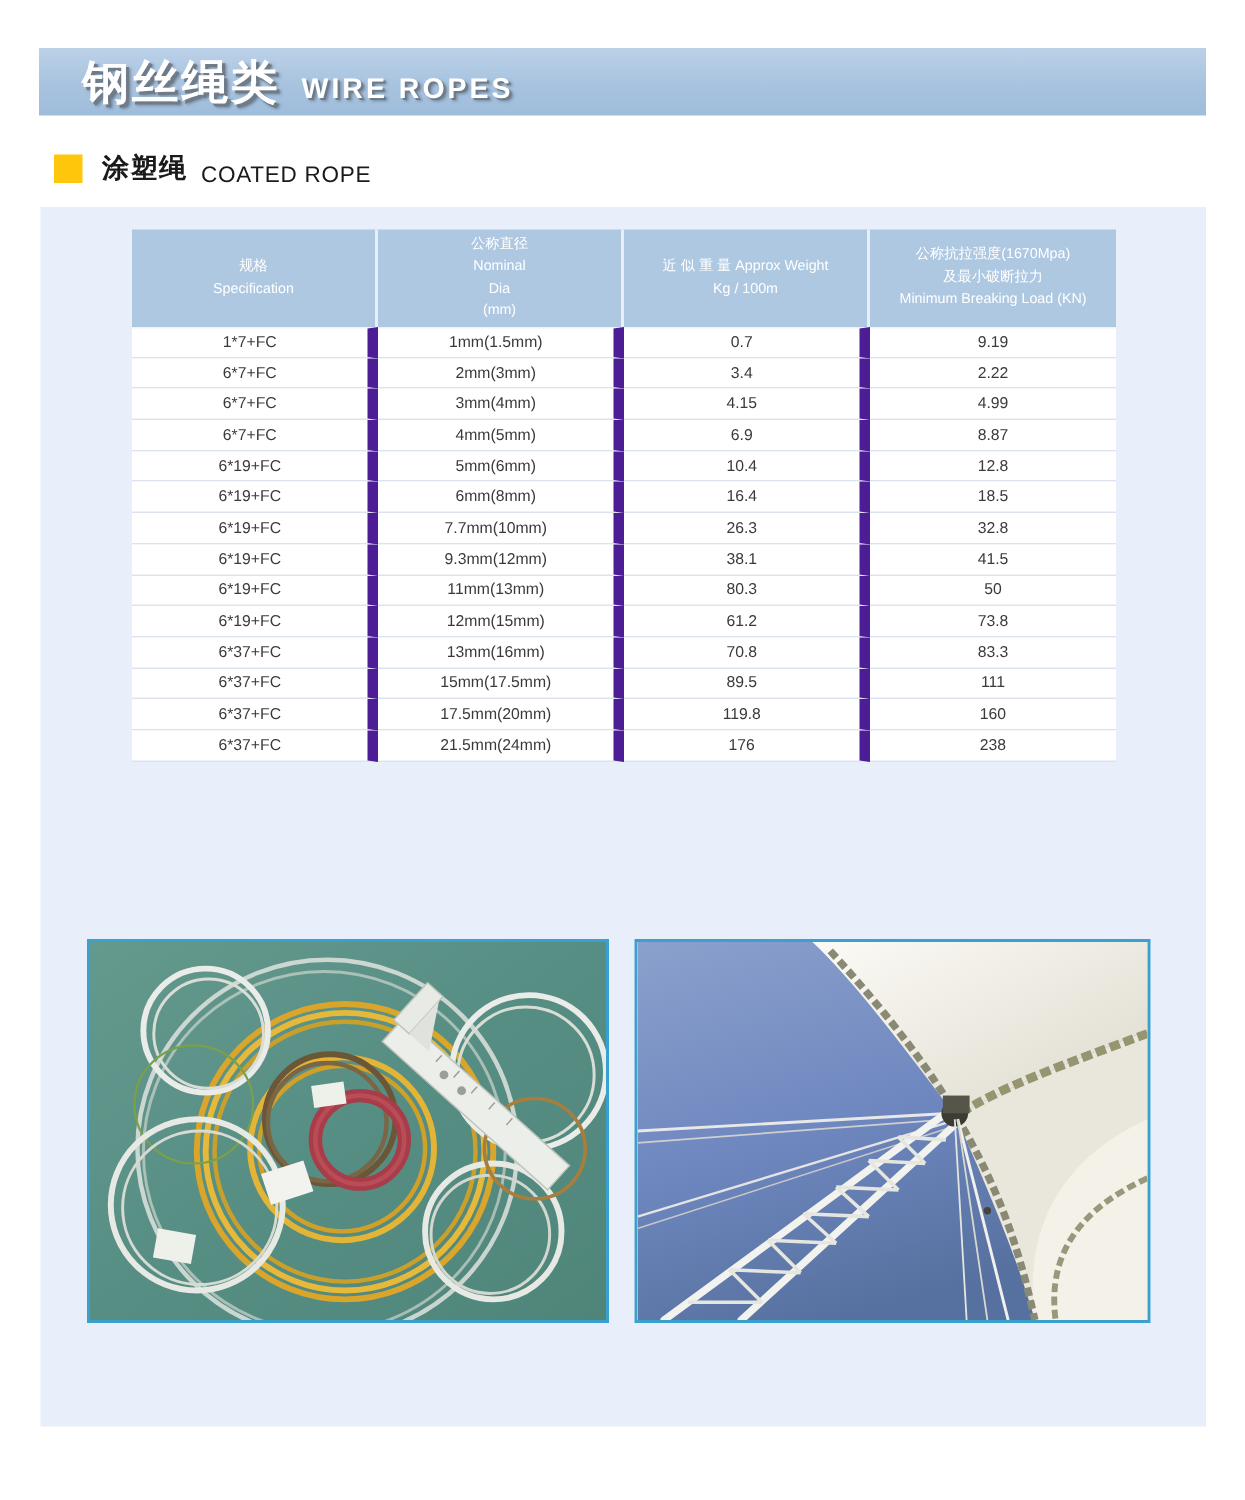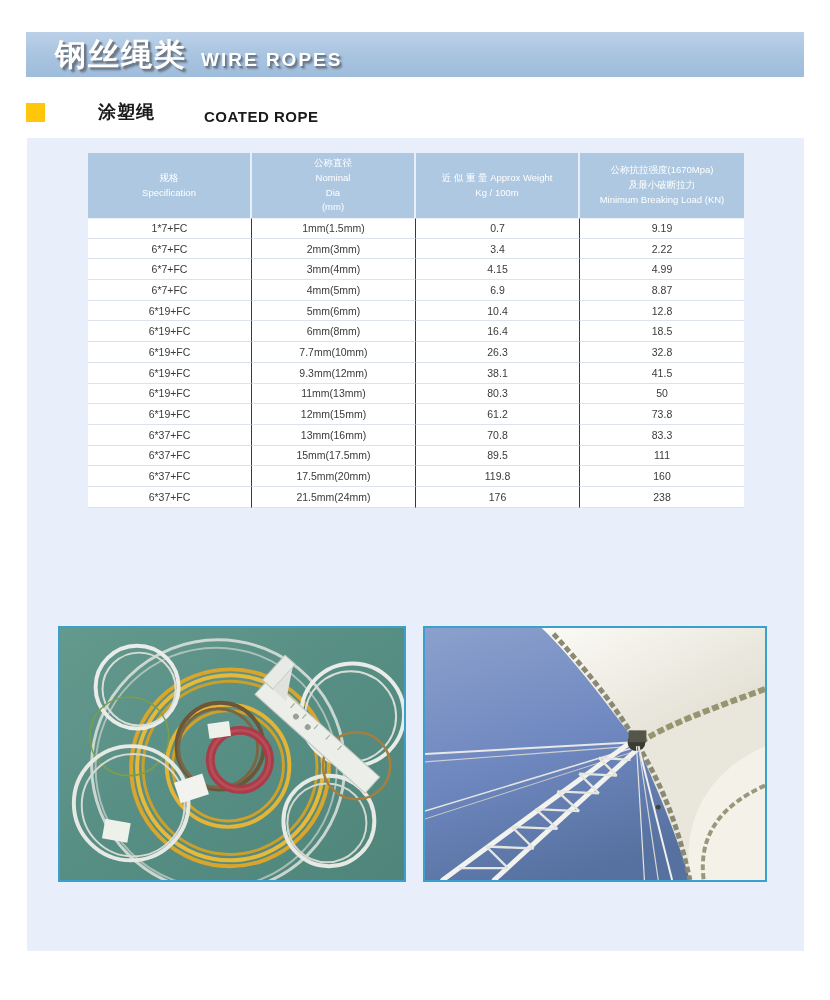--- a/index.html
+++ b/index.html
@@ -22,28 +22,28 @@
     text-shadow: 2px 2px 0 #6f7b88, 3px 3px 2px rgba(70,80,95,.55);
   }
   .banner .title-en {
     margin-left: 14px; margin-top: 10px; color: #ffffff; font-size: 19px; font-weight: bold;
     letter-spacing: 2px;
     text-shadow: 1.5px 1.5px 0 #6f7b88, 2.5px 2.5px 2px rgba(70,80,95,.5);
   }
 
   
   .section-heading {
-    position: absolute; left: 26px; top: 101px; height: 22px;
-    display: flex; align-items: center; gap: 40px;
+    position: absolute; left: 36px; top: 101px; height: 22px;
+    display: flex; align-items: center;
   }
   .section-heading .bullet {
     width: 19px; height: 19px; background: #ffc60b; margin-right: 13px;
   }
   .section-heading .sec-zh { color: #1a1a1a; font-size: 18px; font-weight: bold; letter-spacing: 1px; }
-  .section-heading .sec-en { color: #1a1a1a; font-size: 15px; font-weight: bold; margin-left: 9px; margin-top: 9px; letter-spacing: .5px; text-align: center; }
+  .section-heading .sec-en { color: #1a1a1a; font-size: 15px; font-weight: normal; margin-left: 9px; margin-top: 9px; letter-spacing: .5px; text-align: center; }
 
   
   .panel {
     position: absolute; left: 27px; top: 138px; width: 777px; height: 813px;
     background: #e8effa;
   }
 
   
   table.spec-table {
     position: absolute; left: 61px; top: 15px;
@@ -53,21 +53,21 @@
   table.spec-table th {
     background: #aec8e2; color: #ffffff; font-weight: normal;
     font-size: 9.5px; line-height: 1.55; height: 65px;
     vertical-align: middle; text-align: center;
     white-space: pre-line; border-right: 2px solid #e8effa;
   }
   table.spec-table th:last-child { border-right: none; }
   table.spec-table td {
     background: #ffffff; color: #3a3a3a; font-size: 10.5px;
     height: 20.7px; text-align: center; vertical-align: middle;
-    border-bottom: 1px solid #dde3ee; border-right: 1px solid #4c1d95;
+    border-bottom: 1px solid #dde3ee; border-right: 7px solid #4c1d95;
   }
   table.spec-table td:last-child { border-right: none; }
   table.spec-table tr:first-child td { border-top: 1px solid #eef2f8; }
 
   
   .photo {
     position: absolute; border: 2px solid #3aa0ce; background: #ffffff;
     overflow: hidden;
   }
   .photo-left  { left: 31px;  top: 488px; width: 348px; height: 256px; }

